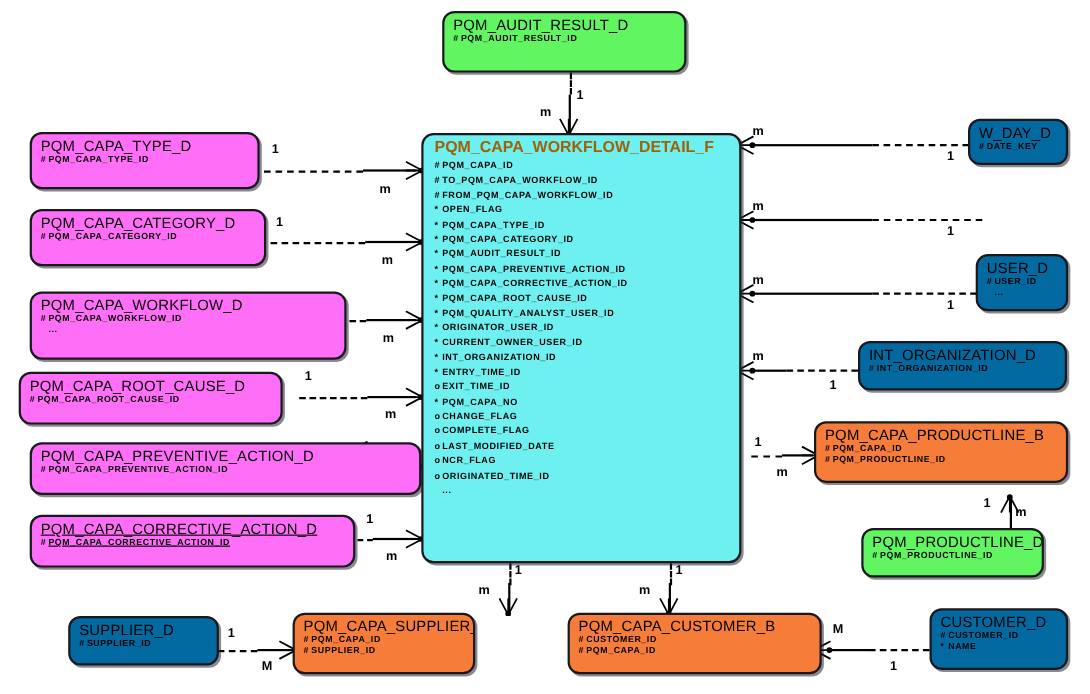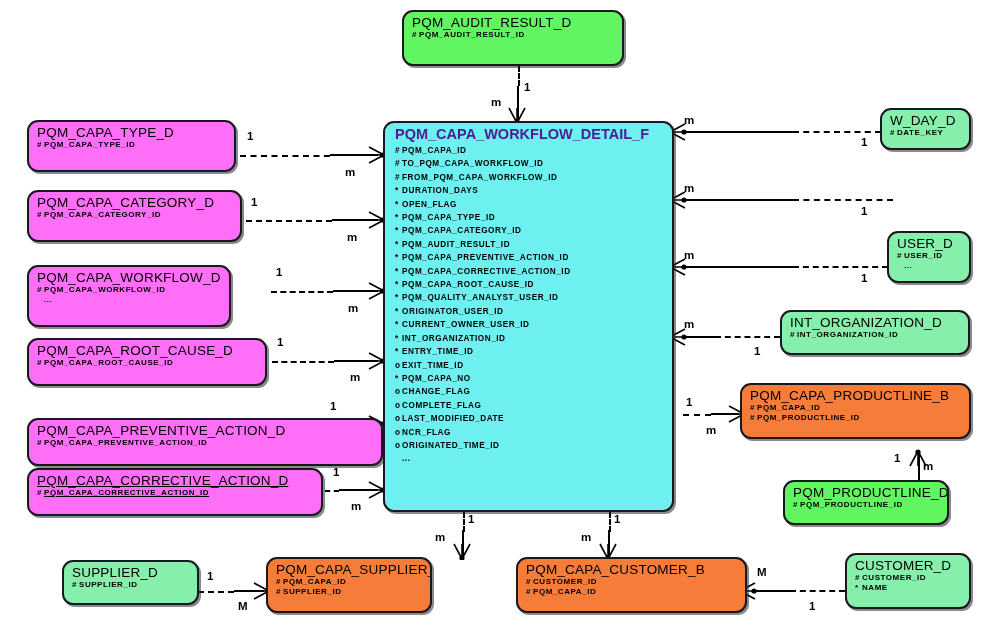--- a/index.html
+++ b/index.html
@@ -18,42 +18,42 @@
   }
   .entity .ename{
     font-size:13.5px;
     letter-spacing:.2px;
     color:#000;
     white-space:nowrap;
     line-height:15px;
     font-weight:400;
   }
   .entity.center .ename{
-    color:#4c1d95;
+    color:#a16207;
     font-weight:bold;
     font-size:14.5px;
     letter-spacing:0px;
   }
   .attrs{margin-top:0px;}
   .attr{
     font-size:8px;
     font-weight:bold;
     letter-spacing:.55px;
     color:#000;
     white-space:nowrap;
     line-height:10px;
     font-family:"Liberation Sans", sans-serif;
   }
   .attr .mk{display:inline-block;width:7px;}
   .entity.center .attr{line-height:13.4px;font-size:8.2px;}
 
   .c-pink{background:#ff6ef7;}
   .c-cyan{background:#6ff0f0;}
   .c-green{background:#62f562;}
-  .c-purple{background:#86efac;}
+  .c-purple{background:#0369a1;}
   .c-orange{background:#f57c39;}
 
   
   .line{position:absolute;background:#000;}
   .hsolid{height:2px;}
   .vsolid{width:2px;}
   .hdash{
     height:0;border-top:2px dashed #000;
     background:none;
   }
@@ -259,56 +259,55 @@
     </div>
   </div>
 
   <div class="entity c-pink" style="left:27px;top:190px;width:215px;height:52px;">
     <div class="ename">PQM_CAPA_CATEGORY_D</div>
     <div class="attrs">
       <div class="attr"><span class="mk">#</span><span>PQM_CAPA_CATEGORY_ID</span></div>
     </div>
   </div>
 
-  <div class="entity c-pink" style="left:27px;top:265px;width:204px;height:62px;">
+  <div class="entity c-pink" style="left:27px;top:265px;width:288px;height:62px;">
     <div class="ename">PQM_CAPA_WORKFLOW_D</div>
     <div class="attrs">
       <div class="attr"><span class="mk">#</span><span>PQM_CAPA_WORKFLOW_ID</span></div>
       <div class="attr"><span class="mk"></span><span>...</span></div>
     </div>
   </div>
 
-  <div class="entity c-pink" style="left:27px;top:338px;width:240px;height:48px;">
+  <div class="entity c-pink" style="left:17px;top:338px;width:240px;height:48px;">
     <div class="ename">PQM_CAPA_ROOT_CAUSE_D</div>
     <div class="attrs">
       <div class="attr"><span class="mk">#</span><span>PQM_CAPA_ROOT_CAUSE_ID</span></div>
     </div>
   </div>
 
-  <div class="entity c-pink" style="left:27px;top:402px;width:356px;height:48px;margin-top:16px;">
+  <div class="entity c-pink" style="left:27px;top:402px;width:356px;height:48px;">
     <div class="ename">PQM_CAPA_PREVENTIVE_ACTION_D</div>
     <div class="attrs">
       <div class="attr"><span class="mk">#</span><span>PQM_CAPA_PREVENTIVE_ACTION_ID</span></div>
     </div>
   </div>
 
   <div class="entity c-pink" style="left:27px;top:468px;width:296px;height:48px;text-decoration:underline;">
     <div class="ename">PQM_CAPA_CORRECTIVE_ACTION_D</div>
     <div class="attrs">
       <div class="attr"><span class="mk">#</span><span>PQM_CAPA_CORRECTIVE_ACTION_ID</span></div>
     </div>
   </div>
 
   <div class="entity c-cyan center" style="left:383px;top:121px;width:291px;height:391px;padding:4px 8px 4px 10px;">
     <div class="ename">PQM_CAPA_WORKFLOW_DETAIL_F</div>
     <div class="attrs" style="margin-top:2px;">
       <div class="attr"><span class="mk">#</span><span>PQM_CAPA_ID</span></div>
       <div class="attr"><span class="mk">#</span><span>TO_PQM_CAPA_WORKFLOW_ID</span></div>
       <div class="attr"><span class="mk">#</span><span>FROM_PQM_CAPA_WORKFLOW_ID</span></div>
-      <div class="attr"><span class="mk">*</span><span>DURATION_DAYS</span></div>
       <div class="attr"><span class="mk">*</span><span>OPEN_FLAG</span></div>
       <div class="attr"><span class="mk">*</span><span>PQM_CAPA_TYPE_ID</span></div>
       <div class="attr"><span class="mk">*</span><span>PQM_CAPA_CATEGORY_ID</span></div>
       <div class="attr"><span class="mk">*</span><span>PQM_AUDIT_RESULT_ID</span></div>
       <div class="attr"><span class="mk">*</span><span>PQM_CAPA_PREVENTIVE_ACTION_ID</span></div>
       <div class="attr"><span class="mk">*</span><span>PQM_CAPA_CORRECTIVE_ACTION_ID</span></div>
       <div class="attr"><span class="mk">*</span><span>PQM_CAPA_ROOT_CAUSE_ID</span></div>
       <div class="attr"><span class="mk">*</span><span>PQM_QUALITY_ANALYST_USER_ID</span></div>
       <div class="attr"><span class="mk">*</span><span>ORIGINATOR_USER_ID</span></div>
       <div class="attr"><span class="mk">*</span><span>CURRENT_OWNER_USER_ID</span></div>

